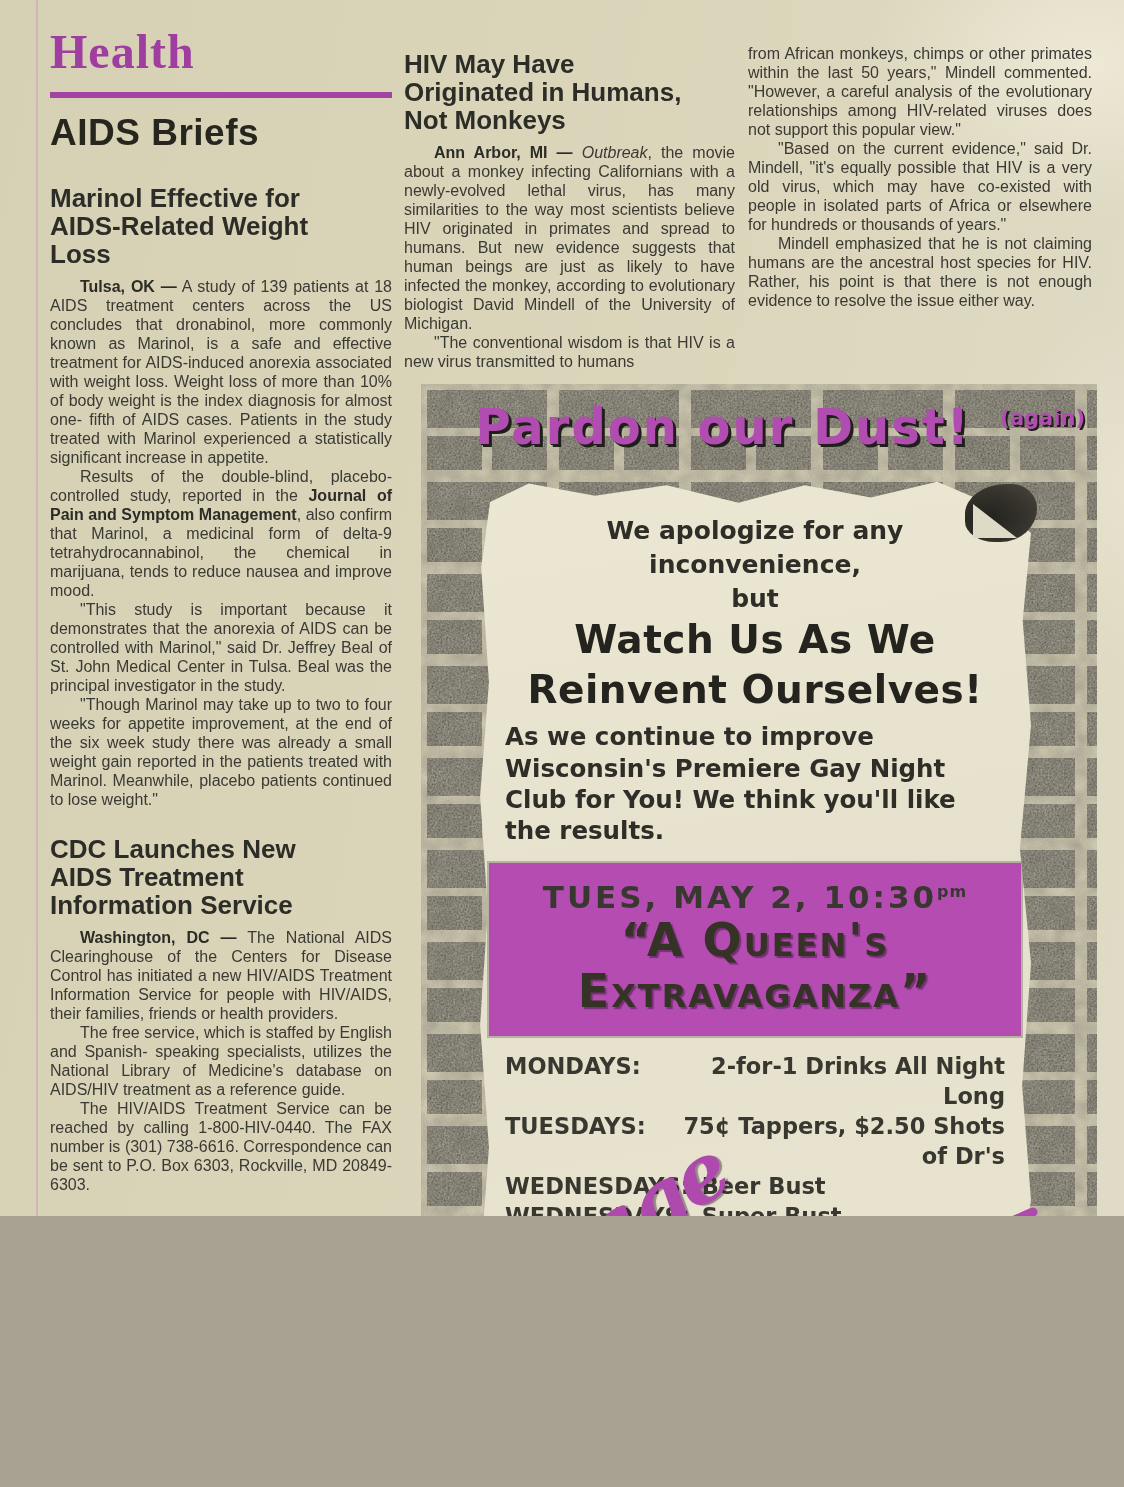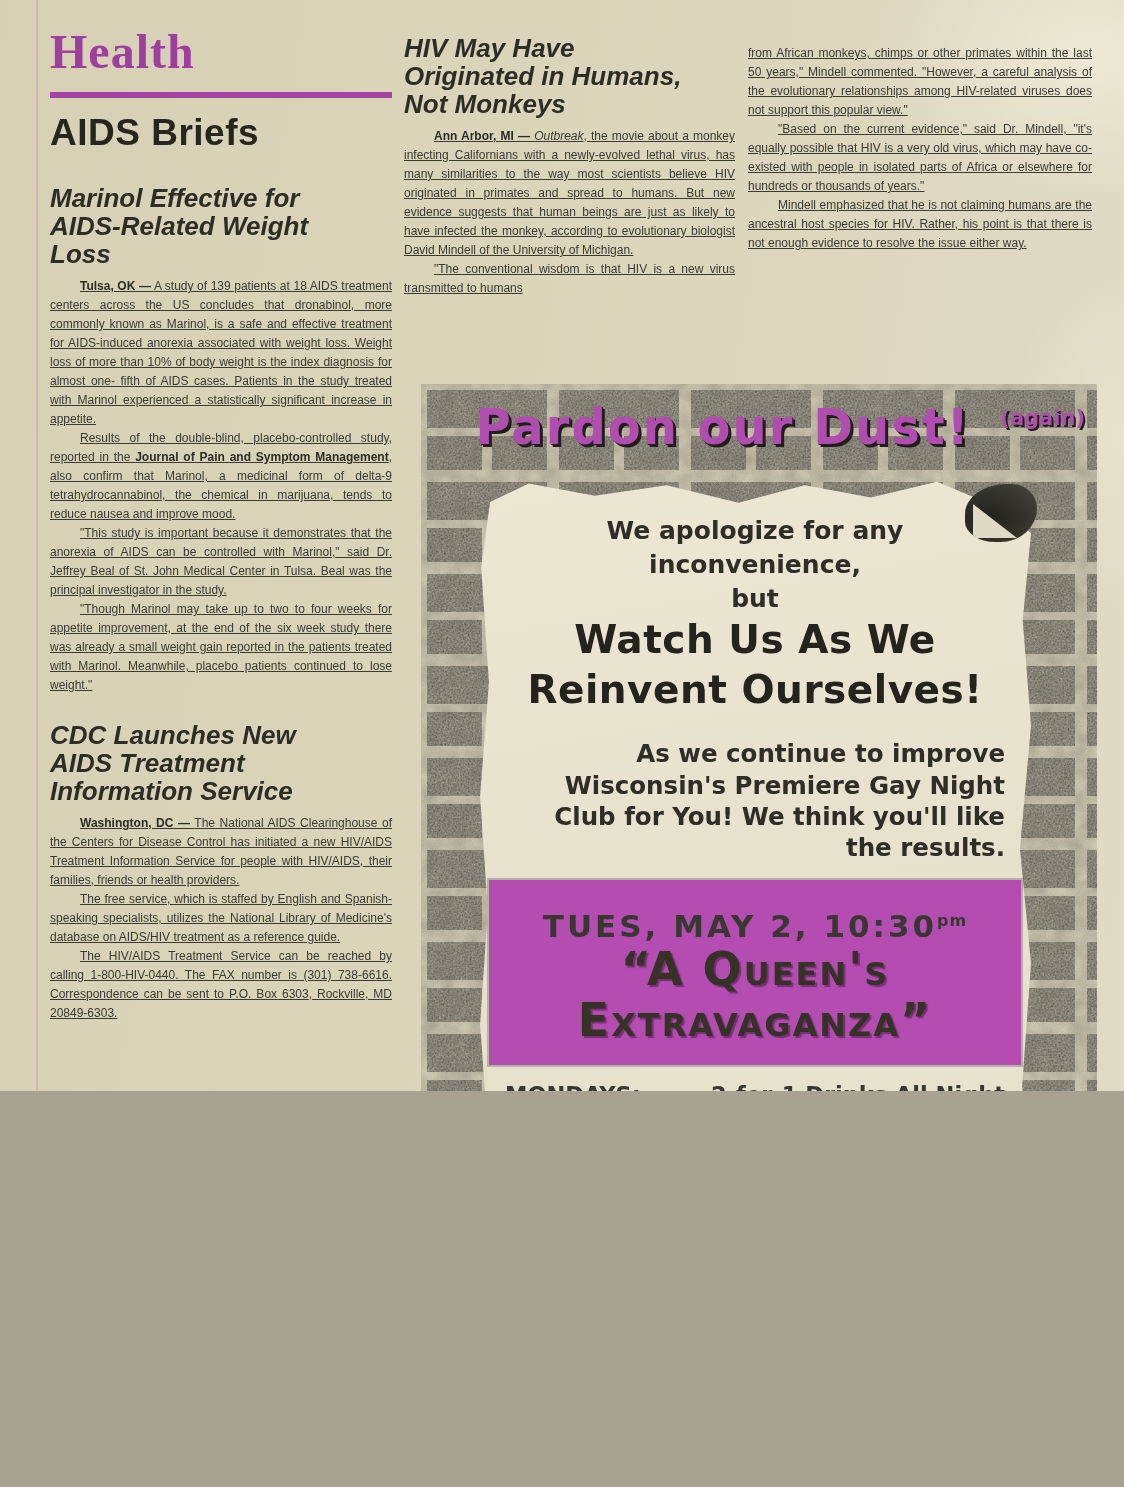--- a/index.html
+++ b/index.html
@@ -1,17 +1,17 @@
 <!DOCTYPE html>
 <html><head>
 <meta charset="utf-8">
 <style>
   html, body { margin:0; padding:0; background:#a8a292; }
   .page {
-    position:relative; width:1124px; height:1091px; overflow:hidden;
+    position:relative; width:1124px; height:1216px; overflow:hidden;
     background:
       radial-gradient(ellipse 320px 220px at 97% 5%, #eee9d6 0%, rgba(238,233,214,0) 70%),
       radial-gradient(ellipse 200px 300px at 100% 40%, #e7e2cd 0%, rgba(231,226,205,0) 60%),
       linear-gradient(100deg, #d6d0b4, #dcd6bc 60%, #e0dbc6);
     font-family:"Liberation Sans", sans-serif;
     color:#34342f;
   }
   .margin-line { position:absolute; left:36px; top:0; bottom:0; width:2px; background:rgba(195,120,175,0.30); }
 
   .col { position:absolute; }
@@ -19,24 +19,24 @@
   .col2 { left:404px; top:34px; width:331px; }
   .col3 { left:748px; top:44px; width:344px; }
 
   .health {
     font-family:"Liberation Serif", serif; font-weight:bold;
     font-size:48px; line-height:1; color:#a03da0; letter-spacing:1px;
   }
   .health-rule { height:6px; background:#a444a2; margin:16px 0 14px; }
   .aids-briefs { font-size:37px; font-weight:600; color:#26261f; letter-spacing:0.5px; margin-bottom:30px; }
 
-  .art-title { font-size:26px; line-height:28px; font-weight:bold; font-style:italic; color:#2d2d28; margin:0 0 9px 0; }
+  .art-title { font-size:26px; line-height:28px; font-weight:bold; color:#2d2d28; margin:16px 0 9px 0; }
   .art-title.space-above { margin-top:26px; }
 
-  .body-p { font-size:12px; line-height:19px; text-align:justify; text-indent:30px; margin:0; color:#3a3a34;text-decoration:underline; }
+  .body-p { font-size:16px; line-height:19px; text-align:justify; text-indent:30px; margin:0; color:#3a3a34; }
   .body-p b { color:#2c2c26; }
 
   
   .ad { position:absolute; left:421px; top:384px; width:676px; height:1053px; overflow:hidden; }
   .brick-bg { position:absolute; left:0; top:0; width:100%; height:100%; }
 
   .pardon {
     position:absolute; top:14px; left:8px; width:588px; text-align:center;
     font-family:"DejaVu Sans", sans-serif; font-weight:800; font-size:48px; letter-spacing:2px;
     color:#b14cb0; text-shadow:3px 3px 0 #1f1e1a, 1px 1px 0 #1f1e1a;
@@ -63,25 +63,25 @@
     background:radial-gradient(ellipse at 30% 60%, #21201b 0%, #37352d 60%, #4a4840 100%);
     border-radius:62% 38% 55% 45% / 55% 45% 62% 38%;
   }
   .curl::after {
     content:""; position:absolute; left:8px; top:20px; width:0; height:0;
     border-left:44px solid #dfdac5; border-top:34px solid transparent;
   }
 
   .apology { font-size:25px; font-weight:700; text-align:center; color:#2e2d27; line-height:1.35; }
   .big-line { font-size:39px; font-weight:800; text-align:center; color:#24231e; line-height:1.27; letter-spacing:0.5px; }
-  .sub { font-size:24.5px; font-weight:700; text-align:right; color:#2e2d27; line-height:1.28; margin-top:24px; }
+  .sub { font-size:24.5px; font-weight:700; text-align:left; color:#2e2d27; line-height:1.28; margin-top:7px; }
 
   .eventbox {
     margin:16px -16px 0 -16px; background:#b44cb2; text-align:center;
-    padding:28px 12px 18px 12px;
+    padding:16px 12px 18px 12px;
     box-shadow:0 0 0 2px rgba(40,30,40,0.25);
   }
   .event-date { font-size:31px; font-weight:800; color:#393830; letter-spacing:3px; }
   .event-date sup { font-size:16px; letter-spacing:1px; }
   .event-title { font-variant:small-caps; font-size:46px; font-weight:800; color:#353226;
     line-height:1.12; letter-spacing:2px; text-shadow:2px 2px 1px rgba(70,25,70,0.55); }
   .event-detail { font-size:24.5px; font-weight:700; color:#453c35; line-height:1.32; margin-top:9px;
     text-shadow:1px 1px 0 rgba(235,170,235,0.35); }
   .event-detail:last-child { margin-top:2px; }
 

